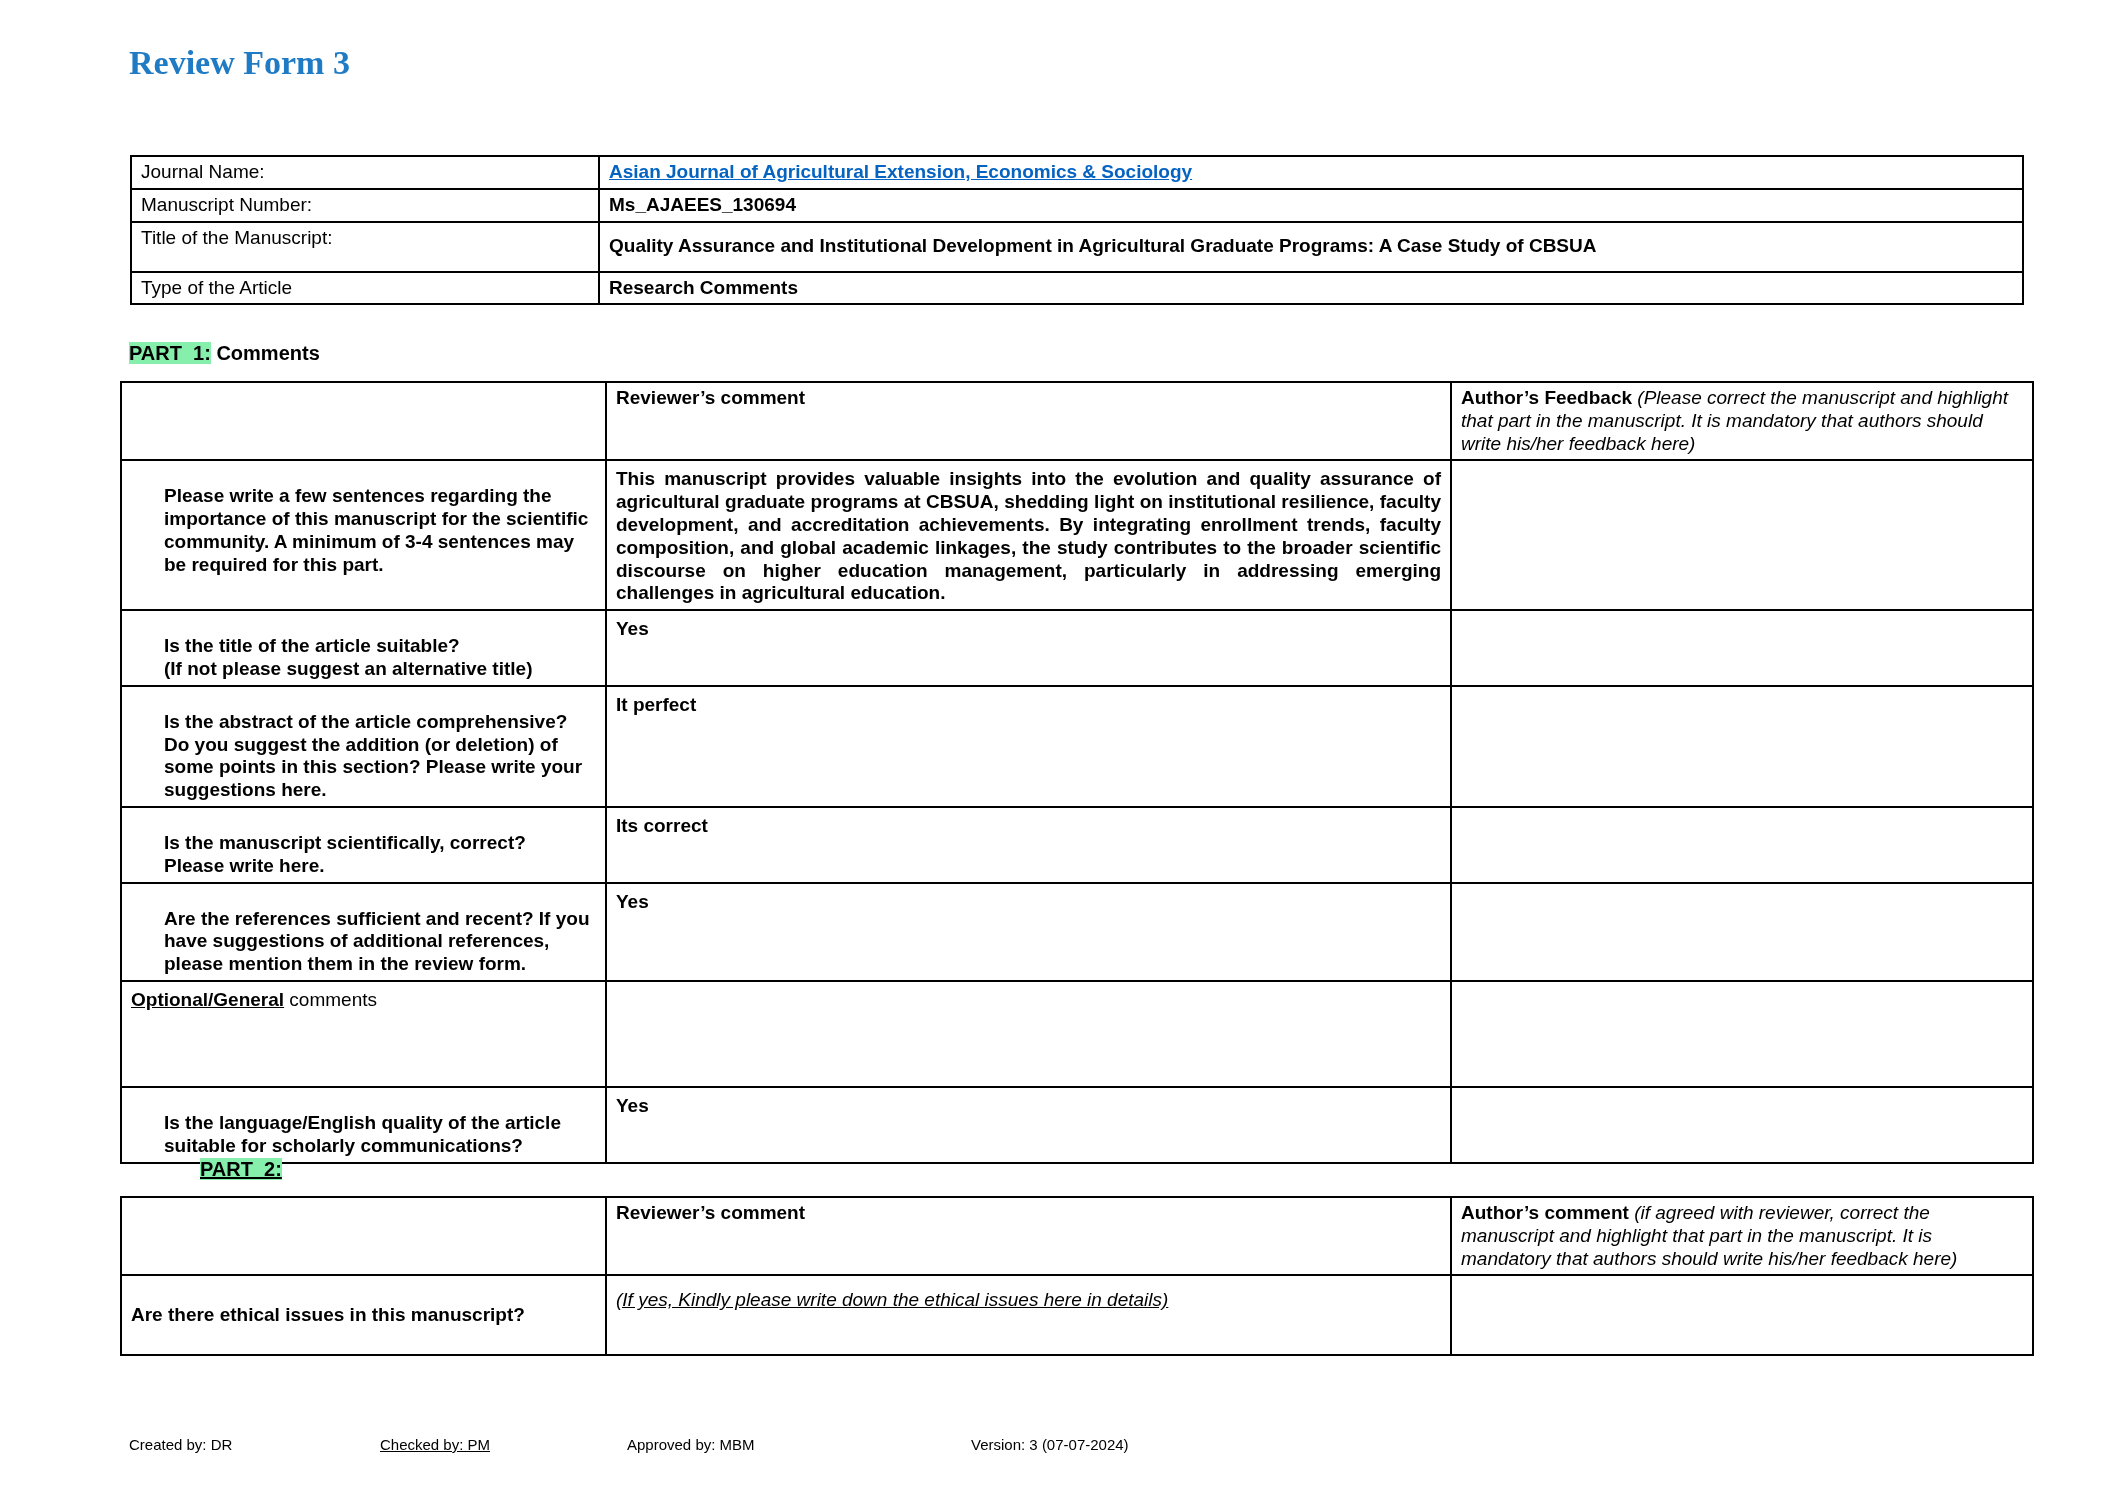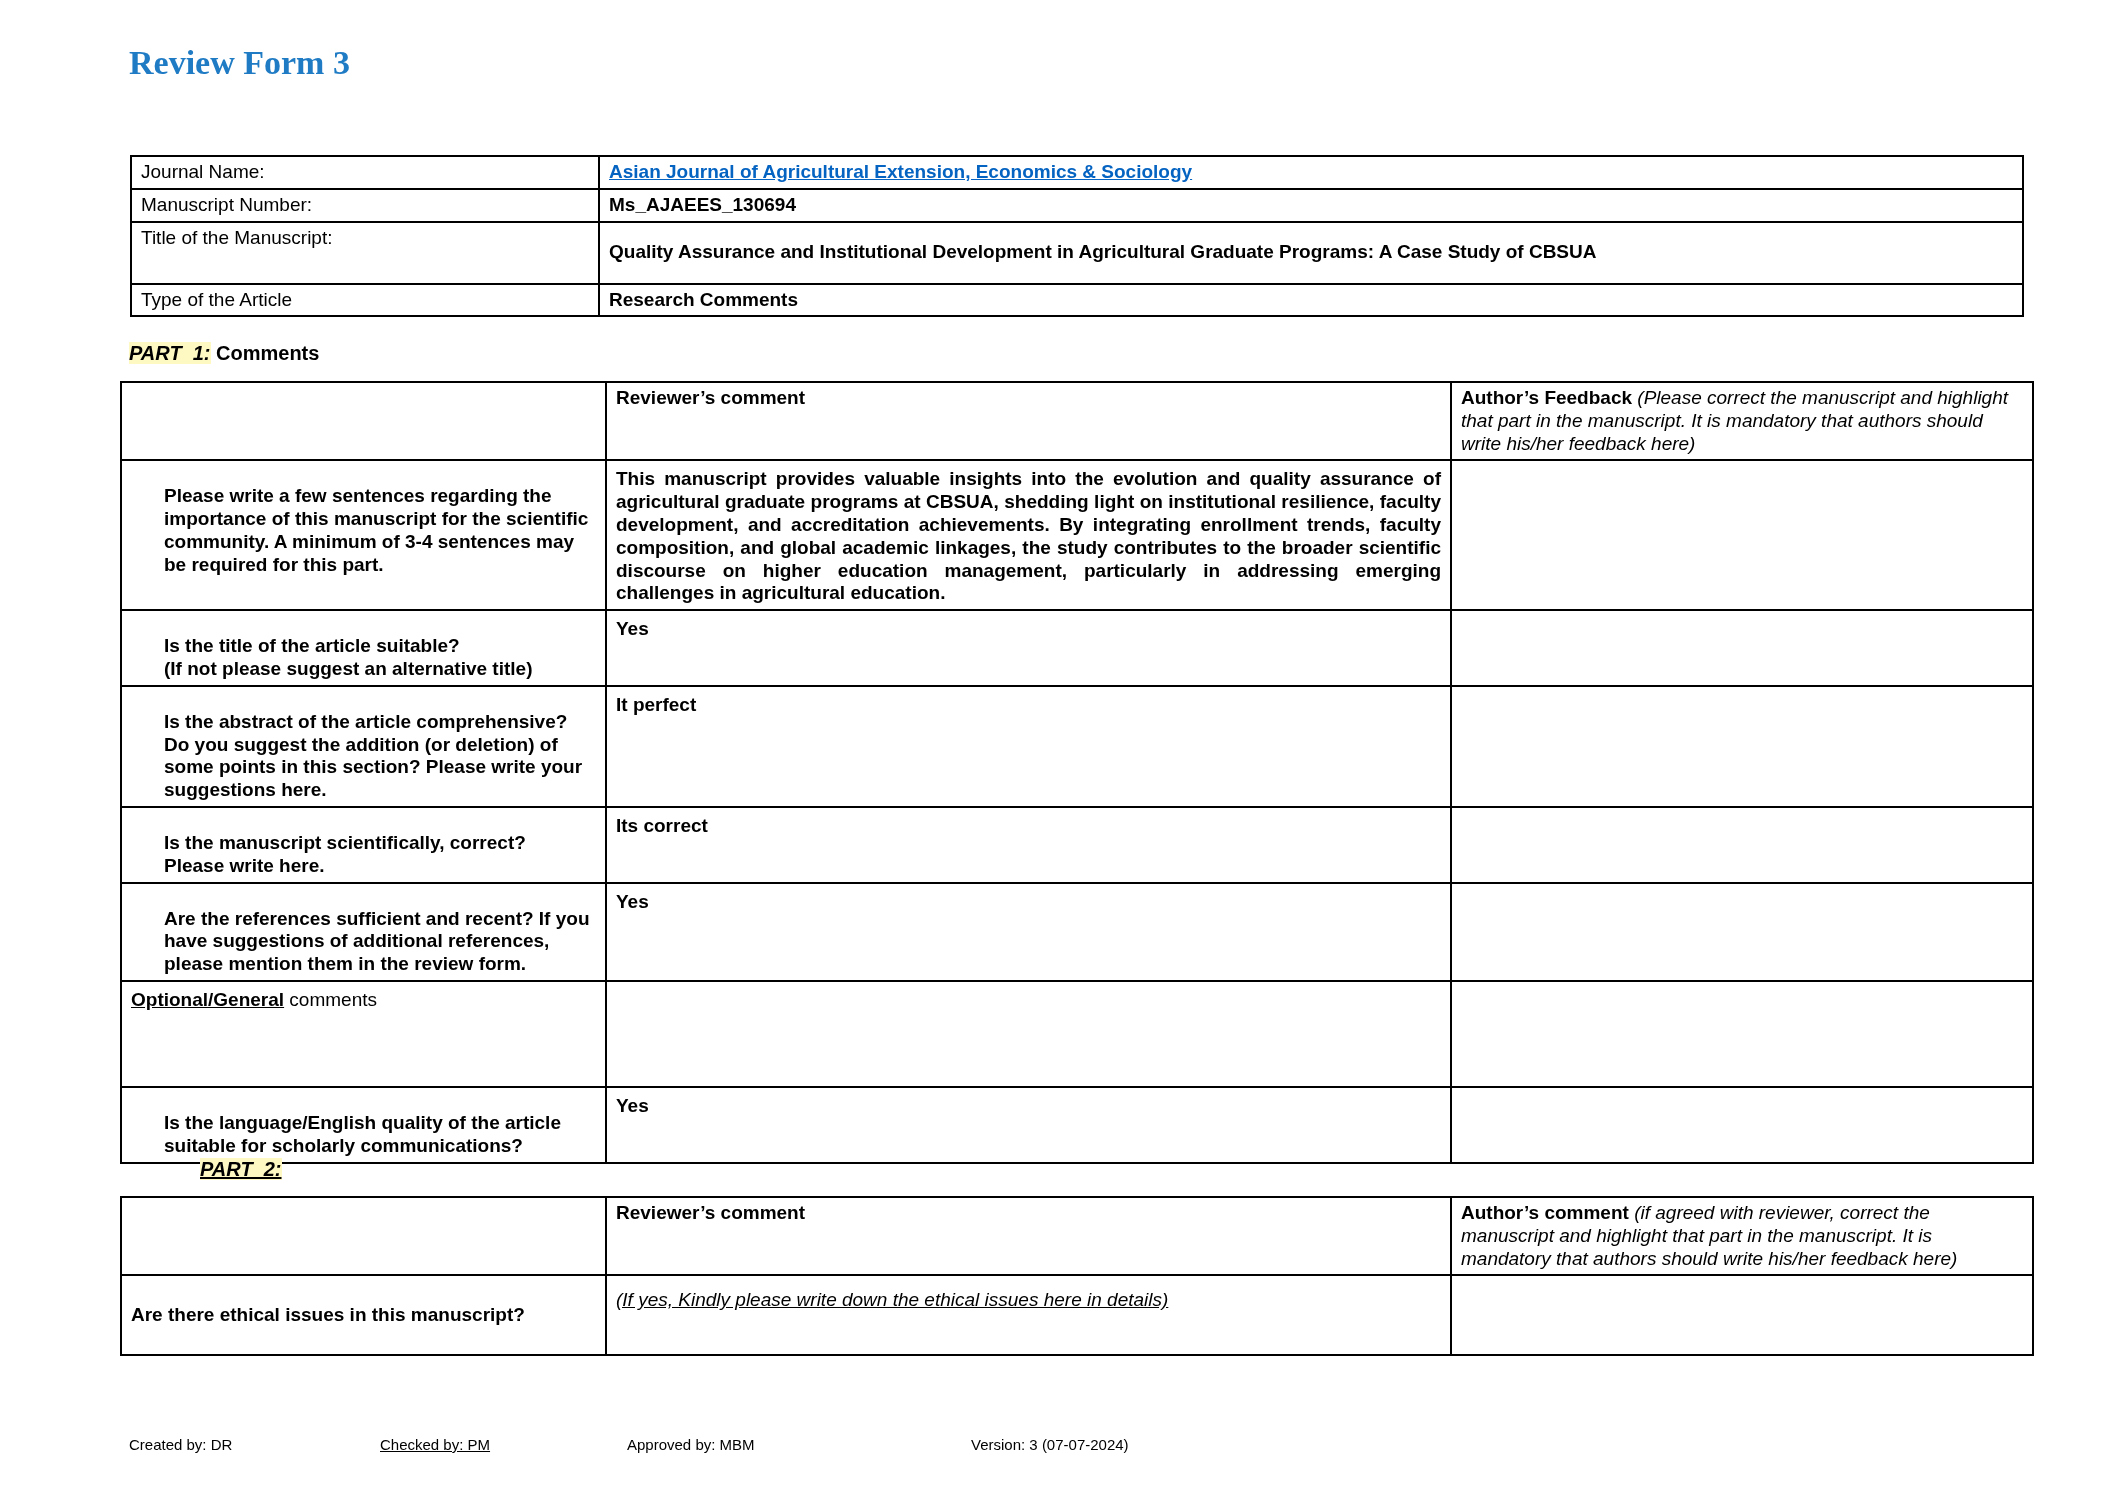--- a/index.html
+++ b/index.html
@@ -35,21 +35,21 @@
     overflow: hidden;
     word-wrap: break-word;
   }
   
   .info-table { position: absolute; left: 130px; top: 155px; width: 1892px; }
   .info-table td.val { font-weight: 700; }
   a.journal-link { color: #0563C1; font-weight: 700; text-decoration: underline; cursor: pointer; }
   .vmid { vertical-align: middle; }
   
   .part-heading { position: absolute; font-size: 20px; font-weight: 700; color: #000; }
-  .hl { background: #fef9c3; white-space: pre; font-style: italic; }
+  .hl { background: #86efac; white-space: pre; }
   .underline { text-decoration: underline; }
   
   .review-table { position: absolute; left: 120px; width: 1912px; }
   #part1-table { top: 381px; }
   #part2-table { top: 1196px; }
   td.q { font-weight: 700; padding-left: 42px; padding-top: 24px; padding-right: 14px; white-space: pre-line; }
   td.comment { font-weight: 700; padding-top: 7px; }
   td.justify { text-align: justify; }
   td.hdr-bold { font-weight: 700; }
   .b { font-weight: 700; }
@@ -75,21 +75,21 @@
       </colgroup>
     <tbody>
       <tr style="height:28px">
         <td>Journal Name:</td>
         <td class="val"><a href="#" class="journal-link">Asian Journal of Agricultural Extension, Economics &amp; Sociology</a></td>
       </tr>
       <tr style="height:27px">
         <td>Manuscript Number:</td>
         <td class="val">Ms_AJAEES_130694</td>
       </tr>
-      <tr style="height:62px">
+      <tr style="height:50px">
         <td>Title of the Manuscript:</td>
         <td class="val vmid">Quality Assurance and Institutional Development in Agricultural Graduate Programs: A Case Study of CBSUA</td>
       </tr>
       <tr style="height:30px">
         <td>Type of the Article</td>
         <td class="val">Research Comments</td>
       </tr>
     </tbody>
   </table>
 

